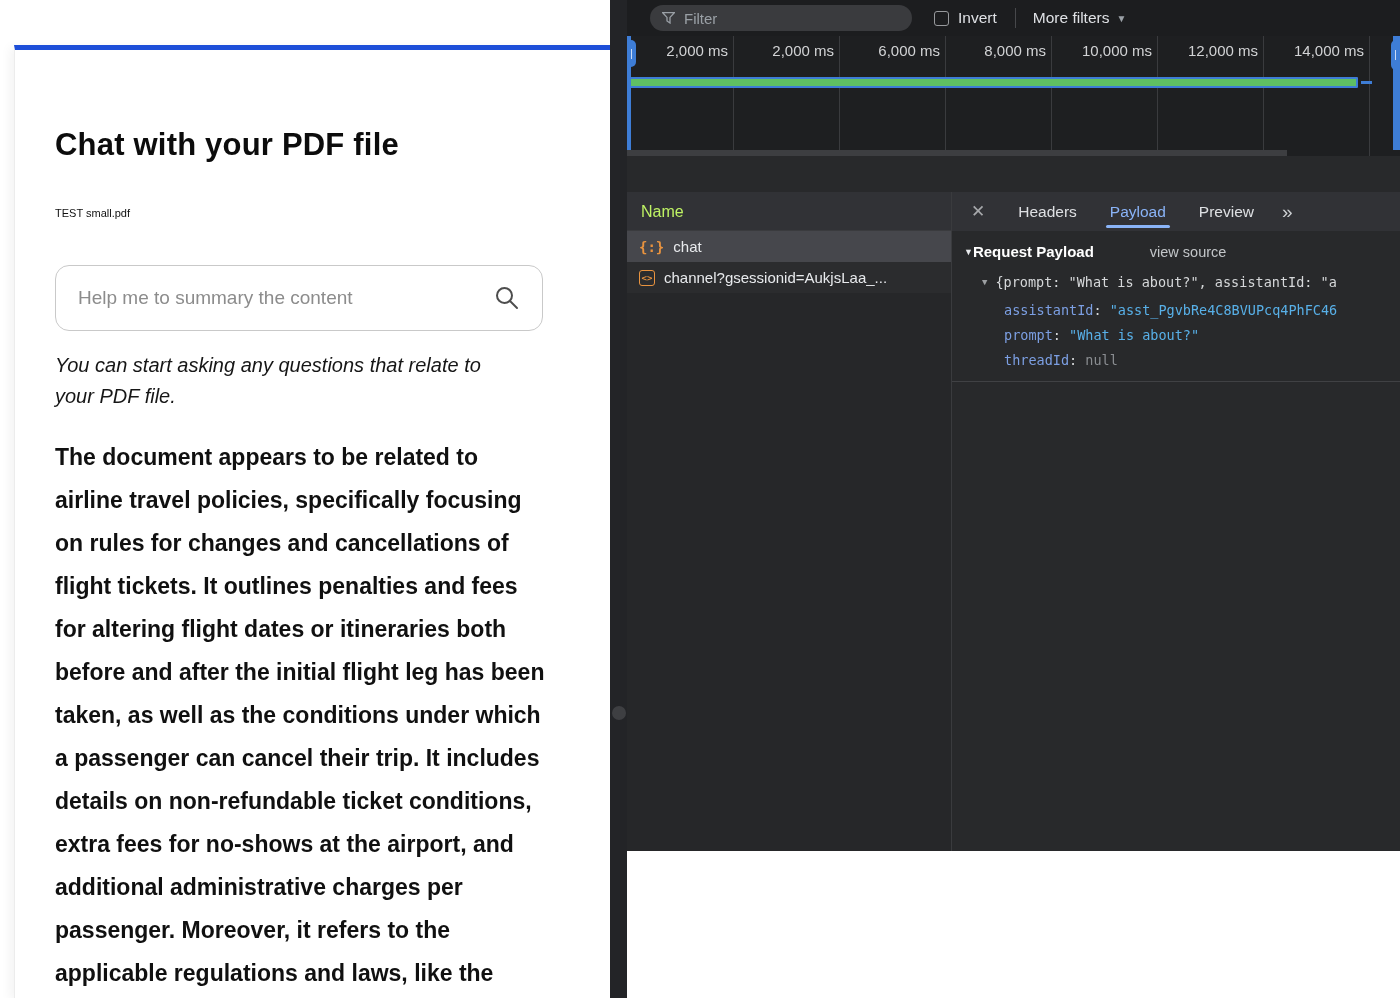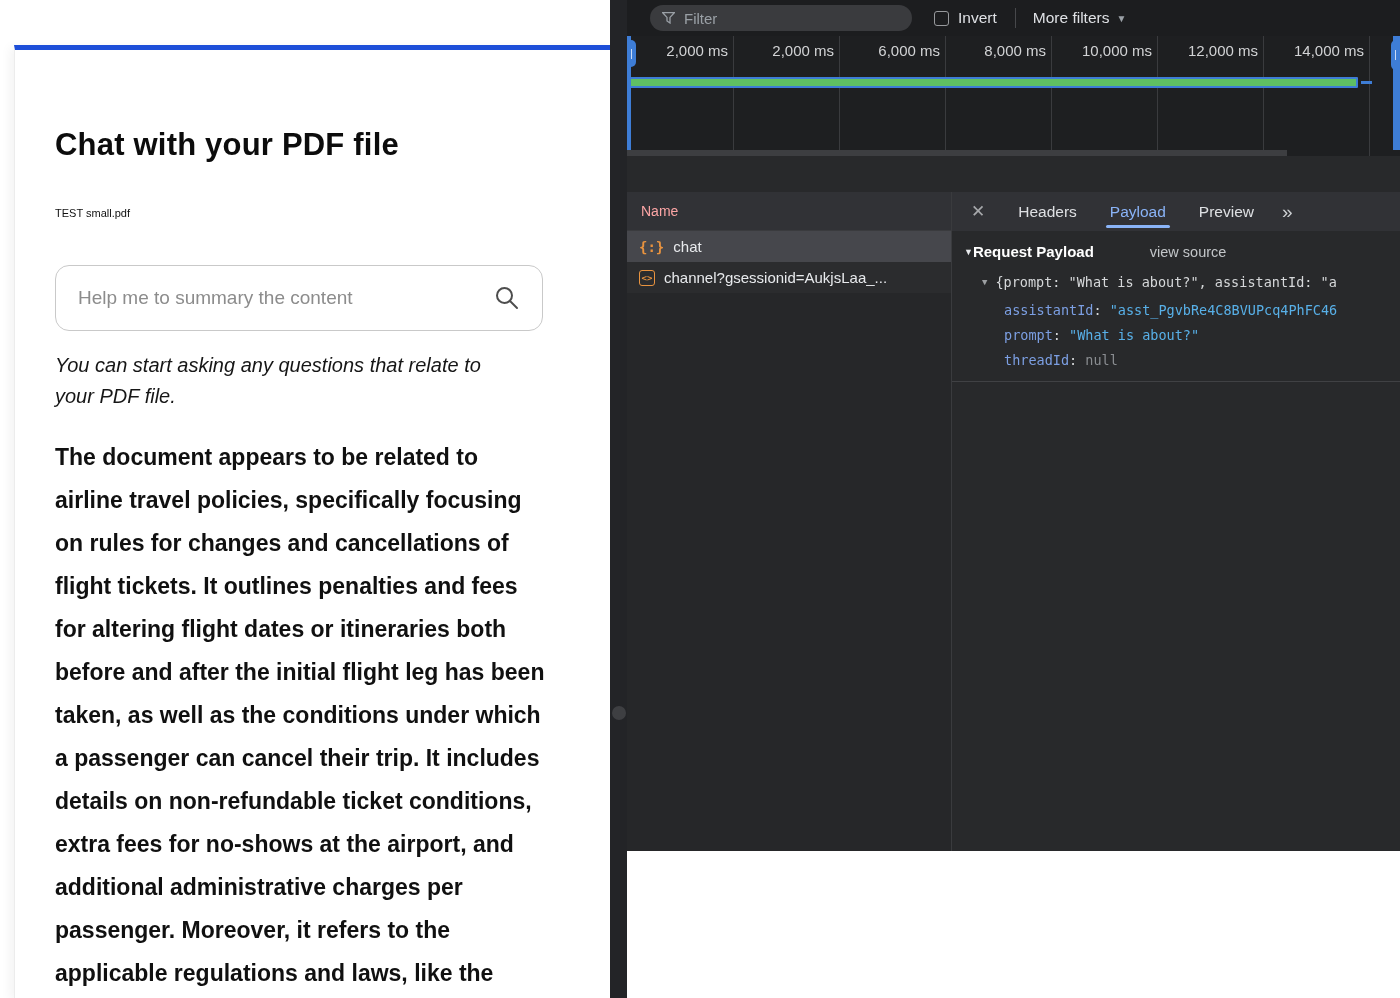--- a/index.html
+++ b/index.html
@@ -58,21 +58,21 @@
   .handle-tab-left  { position:absolute; left:0; top:4px; width:9px; height:27px; background:#3e7dd6;
                       border-radius:0 5px 5px 0; color:#e6eefc; font-size:10px; line-height:27px; text-align:center; }
   .handle-tab-right { position:absolute; right:0; top:4px; width:9px; height:30px; background:#3e7dd6;
                       border-radius:5px 0 0 5px; color:#e6eefc; font-size:10px; line-height:30px; text-align:center; }
   .h-scrollbar { position:absolute; left:0; bottom:0; width:660px; height:6px; background:#3d3e41; }
 
   
   .dt-body { position:absolute; top:192px; left:0; right:0; bottom:0; display:flex; }
   .name-col { width:325px; flex:none; background:#262729; border-right:1px solid #3a3b3e; display:flex; flex-direction:column; }
   .name-header { height:39px; flex:none; background:#313236; border-bottom:1px solid #3a3b3e;
-                 font-size:14px; color:#fca5a5; line-height:39px; padding-left:14px; }
+                 font-size:16px; color:#bef264; line-height:39px; padding-left:14px; }
   .req-row { height:31px; flex:none; display:flex; align-items:center; padding-left:12px; gap:9px;
              font-size:15px; color:#e8eaed; white-space:nowrap; overflow:hidden; }
   .req-row.selected { background:#46474c; }
   .req-row.striped  { background:#2b2c2e; }
   .icon-json { color:#e8933f; font-size:14px; font-weight:bold; font-family:"DejaVu Sans Mono", monospace; }
   .icon-xhr { width:16px; height:16px; border:1.5px solid #e8933f; border-radius:3px; color:#e8933f;
               font-size:9px; font-weight:bold; display:flex; align-items:center; justify-content:center;
               font-family:"DejaVu Sans Mono", monospace; flex:none; }
 
   

